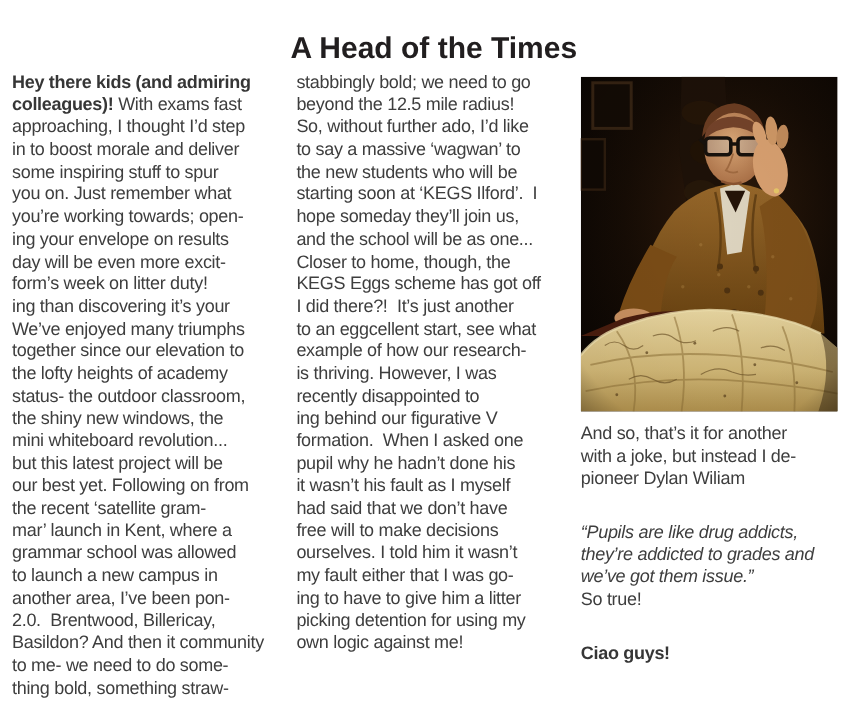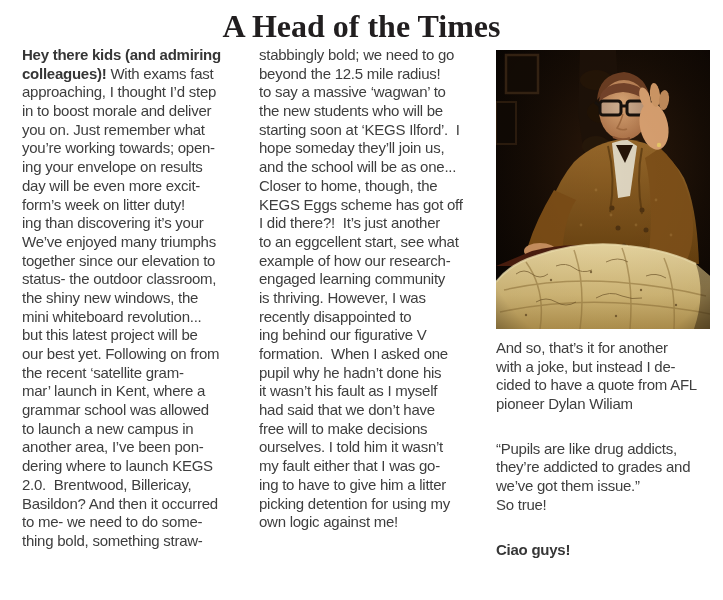--- a/index.html
+++ b/index.html
@@ -1,89 +1,90 @@
 <!DOCTYPE html>
 <html><head>
 <meta charset="utf-8">
 <style>
   html,body{margin:0;padding:0}
   body{
     width:723px;height:600px;background:#ffffff;overflow:hidden;
     font-family:"Liberation Sans","DejaVu Sans",sans-serif;
   }
   .page-title{
-    font-family:Liberation Serif, serif;
-    font-weight:700;font-size:32px;color:#211e1f;
-    text-align:center;margin:9px 0 3px;line-height:34px;
+    font-family:Liberation Sans, sans-serif;
+    font-weight:700;font-size:25px;color:#211e1f;
+    text-align:center;margin:23px 0 3px;line-height:34px;
   }
-  .columns{display:flex;gap:13px;padding:0 22px;align-items:flex-start}
+  .columns{display:flex;gap:13px;padding:0 10px;align-items:flex-start}
   .col{
     width:224px;flex:0 0 224px;
     font-size:15px;line-height:18.7px;letter-spacing:-0.25px;
     color:#3e3e3e;
   }
   .line{white-space:pre;height:18.7px;overflow:visible}
   .line.gap{height:26px}
   .seg-b{font-weight:700;color:#363636}
-  .seg-i{}
+  .seg-i{font-style:italic}
   .photo{display:block;width:214px;height:279px;margin:4px 0 10px}
 </style>
 </head>
 <body>
 
 <div>
 
   <h1 class="page-title">A Head of the Times</h1>
 
   <div class="columns">
 
     <div class="col">
         <div class="line"><span class="seg-b">Hey there kids (and admiring</span></div>
         <div class="line"><span class="seg-b">colleagues)!</span><span> With exams fast</span></div>
         <div class="line"><span>approaching, I thought I’d step</span></div>
         <div class="line"><span>in to boost morale and deliver</span></div>
+        <div class="line"><span>some inspiring stuff to spur</span></div>
         <div class="line"><span>you on. Just remember what</span></div>
         <div class="line"><span>you’re working towards; open-</span></div>
         <div class="line"><span>ing your envelope on results</span></div>
         <div class="line"><span>day will be even more excit-</span></div>
         <div class="line"><span>form’s week on litter duty!</span></div>
         <div class="line"><span>ing than discovering it’s your</span></div>
         <div class="line"><span>We’ve enjoyed many triumphs</span></div>
         <div class="line"><span>together since our elevation to</span></div>
+        <div class="line"><span>the lofty heights of academy</span></div>
         <div class="line"><span>status- the outdoor classroom,</span></div>
         <div class="line"><span>the shiny new windows, the</span></div>
         <div class="line"><span>mini whiteboard revolution...</span></div>
         <div class="line"><span>but this latest project will be</span></div>
         <div class="line"><span>our best yet. Following on from</span></div>
         <div class="line"><span>the recent ‘satellite gram-</span></div>
         <div class="line"><span>mar’ launch in Kent, where a</span></div>
         <div class="line"><span>grammar school was allowed</span></div>
         <div class="line"><span>to launch a new campus in</span></div>
         <div class="line"><span>another area, I’ve been pon-</span></div>
-        <div class="line"><span>dering where to launch KEGS</span></div>
         <div class="line"><span>2.0.  Brentwood, Billericay,</span></div>
-        <div class="line"><span>Basildon? And then it occurred</span></div>
+        <div class="line"><span>Basildon? And then it community</span></div>
         <div class="line"><span>to me- we need to do some-</span></div>
         <div class="line"><span>thing bold, something straw-</span></div>
       </div>
 
     <div class="col">
         <div class="line"><span>stabbingly bold; we need to go</span></div>
         <div class="line"><span>beyond the 12.5 mile radius!</span></div>
+        <div class="line"><span>So, without further ado, I’d like</span></div>
         <div class="line"><span>to say a massive ‘wagwan’ to</span></div>
         <div class="line"><span>the new students who will be</span></div>
         <div class="line"><span>starting soon at ‘KEGS Ilford’.  I</span></div>
         <div class="line"><span>hope someday they’ll join us,</span></div>
         <div class="line"><span>and the school will be as one...</span></div>
         <div class="line"><span>Closer to home, though, the</span></div>
         <div class="line"><span>KEGS Eggs scheme has got off</span></div>
         <div class="line"><span>I did there?!  It’s just another</span></div>
         <div class="line"><span>to an eggcellent start, see what</span></div>
         <div class="line"><span>example of how our research-</span></div>
-        <div class="line"><span>engaged learning community</span></div>
         <div class="line"><span>is thriving. However, I was</span></div>
         <div class="line"><span>recently disappointed to</span></div>
         <div class="line"><span>ing behind our figurative V</span></div>
         <div class="line"><span>formation.  When I asked one</span></div>
         <div class="line"><span>pupil why he hadn’t done his</span></div>
         <div class="line"><span>it wasn’t his fault as I myself</span></div>
         <div class="line"><span>had said that we don’t have</span></div>
         <div class="line"><span>free will to make decisions</span></div>
         <div class="line"><span>ourselves. I told him it wasn’t</span></div>
         <div class="line"><span>my fault either that I was go-</span></div>
@@ -221,21 +222,20 @@
           </g>
           <path d="M214 279 L 214 226 L 200 214 Q 210 244 198 279 Z" fill="#2e1f0a" opacity="0.45"></path>
         </g>
 
         <rect x="0" y="0" width="214" height="279" fill="url(#vign)"></rect>
       </svg>
 
       <div>
           <div class="line"><span>And so, that’s it for another</span></div>
           <div class="line"><span>with a joke, but instead I de-</span></div>
-          <div class="line"><span>cided to have a quote from AFL</span></div>
           <div class="line"><span>pioneer Dylan Wiliam</span></div>
           <div class="line gap">&nbsp;</div>
           <div class="line"><span class="seg-i">“Pupils are like drug addicts,</span></div>
           <div class="line"><span class="seg-i">they’re addicted to grades and</span></div>
           <div class="line"><span class="seg-i">we’ve got them issue.”</span></div>
           <div class="line"><span>So true!</span></div>
           <div class="line gap">&nbsp;</div>
           <div class="line"><span class="seg-b">Ciao guys!</span></div>
         </div>
     </div>

